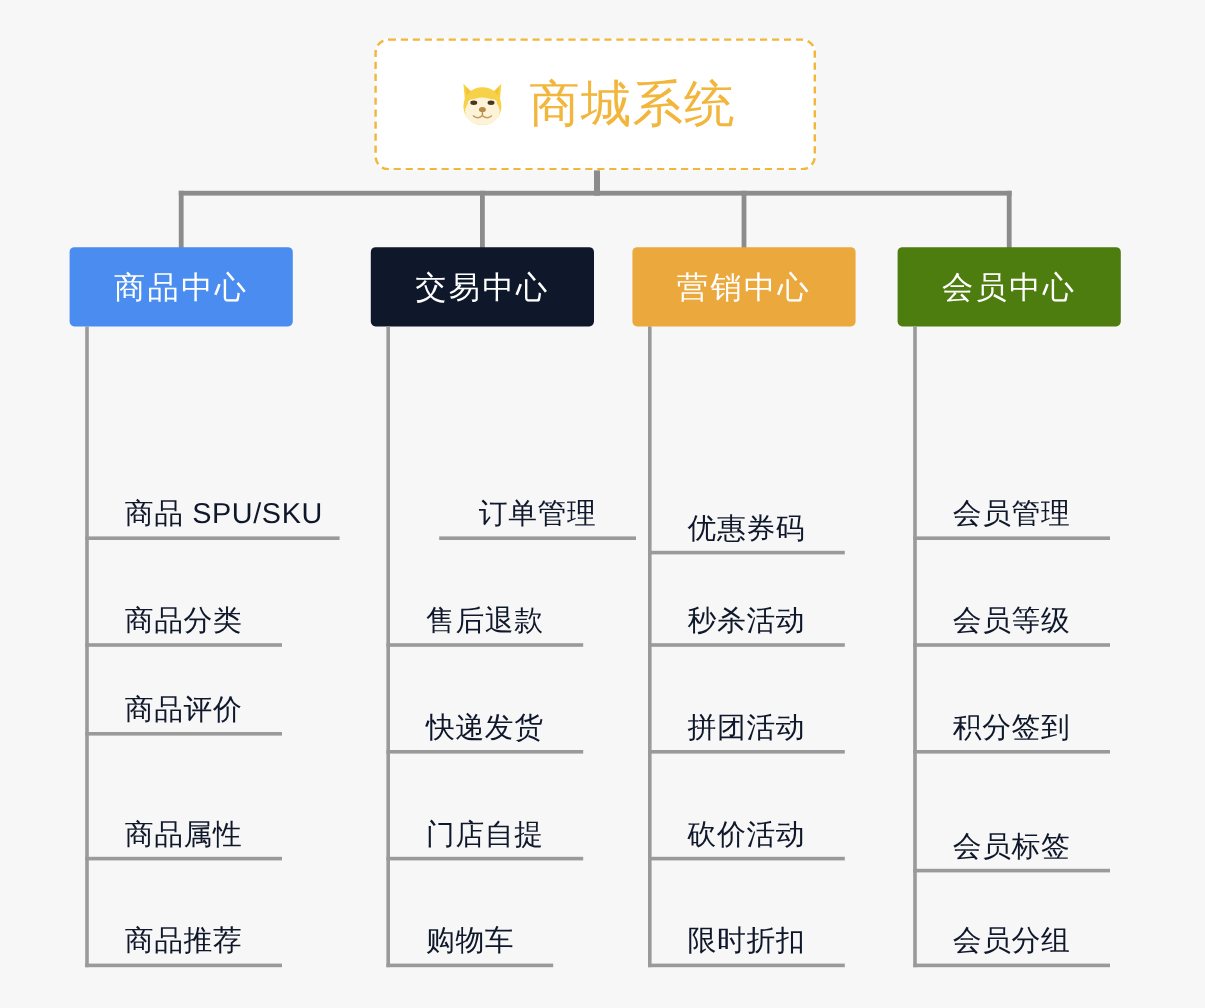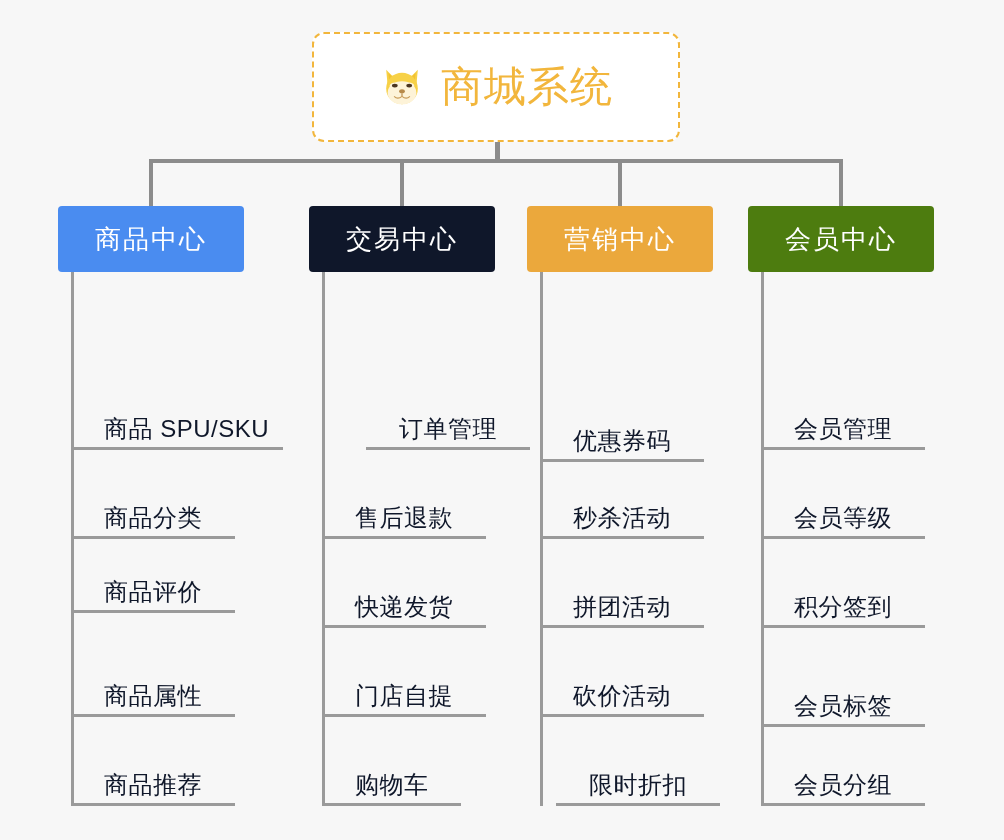--- a/index.html
+++ b/index.html
@@ -209,21 +209,21 @@
     </div>
     <div class="leaf" style="left:13px; top:244px; width:164px;">
       <span class="leaf-label">秒杀活动</span>
     </div>
     <div class="leaf" style="left:13px; top:333px; width:164px;">
       <span class="leaf-label">拼团活动</span>
     </div>
     <div class="leaf" style="left:13px; top:422px; width:164px;">
       <span class="leaf-label">砍价活动</span>
     </div>
-    <div class="leaf" style="left:13px; top:511px; width:164px;margin-left:16px;">
+    <div class="leaf" style="left:13px; top:511px; width:164px;">
       <span class="leaf-label">限时折扣</span>
     </div>
     <div class="leaf" style="left:13px; top:600px; width:139px;">
       
     </div>
   </div>
 
   <div class="column" style="left:748px;">
     <div class="col-head" style="width:186px; background:#4d7c0f;">
       <span class="col-head-label">会员中心</span>

